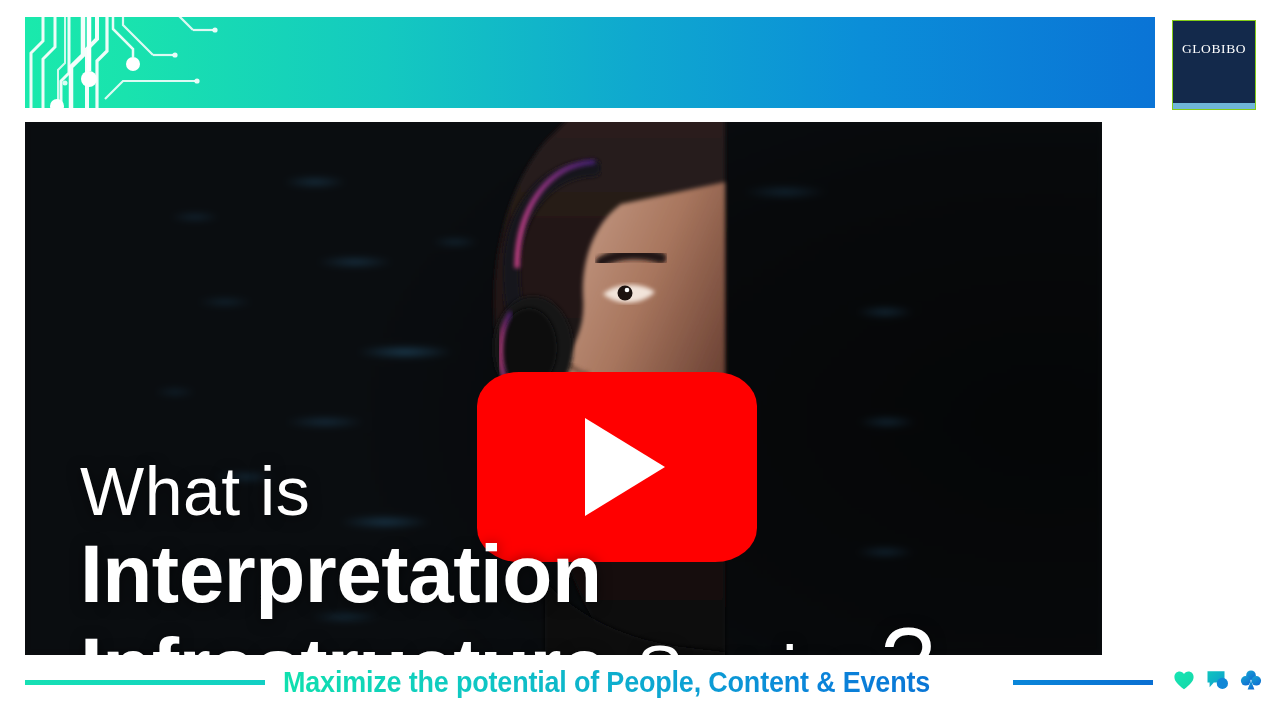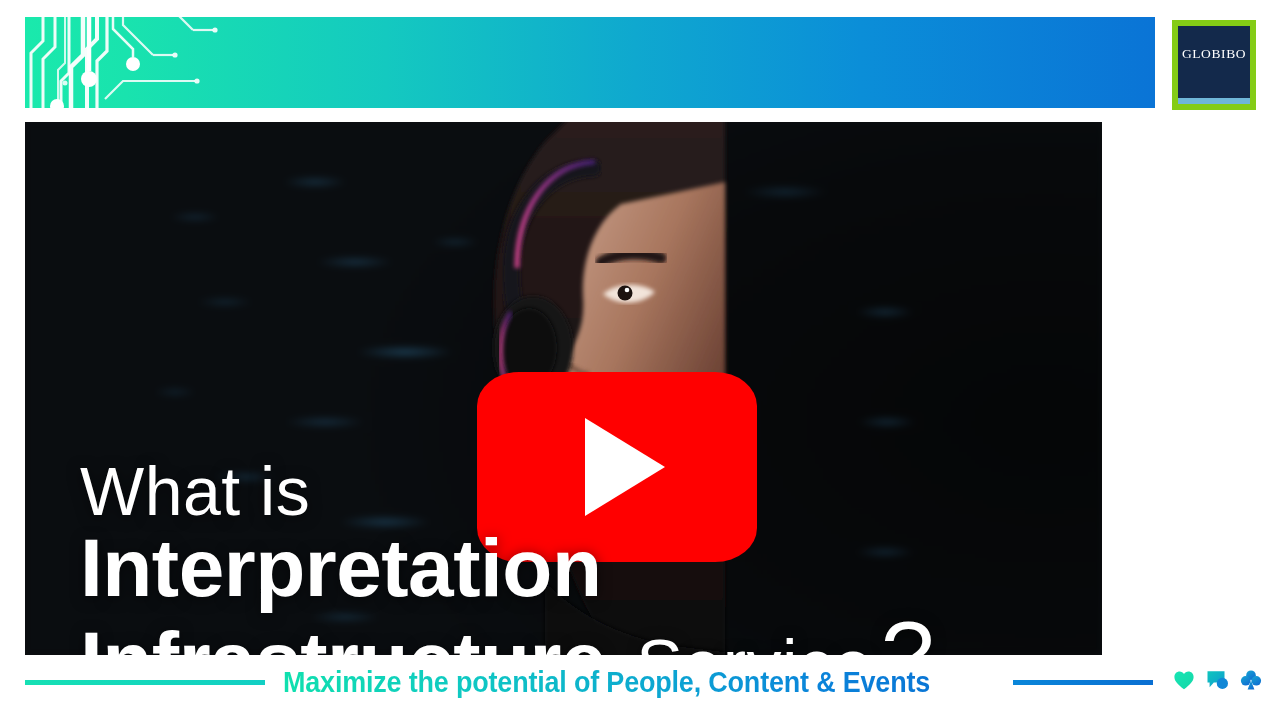--- a/index.html
+++ b/index.html
@@ -12,21 +12,21 @@
   
   .header-bar{
     position:absolute; left:25px; top:17px; width:1130px; height:91px;
     background:linear-gradient(90deg,#1ae9ac 0%,#19e3ae 9%,#14c9c0 32%,#0fa8cf 54%,#0b8ed8 74%,#0a74d6 100%);
     overflow:hidden;
   }
   .circuit{ position:absolute; left:0; top:0; width:320px; height:91px; }
 
   .logo-box{
     position:absolute; left:1172px; top:20px; width:84px; height:90px;
-    background:#13294b; border:6px solid #84cc16;
+    background:#13294b; border:1px solid #84cc16;
     display:flex; align-items:flex-start; justify-content:center;
   }
   .logo-text{
     color:#ffffff; font-family:"Liberation Serif", serif; font-size:13.5px;
     letter-spacing:.6px; margin-top:20px; white-space:nowrap;
   }
   .logo-underbar{
     position:absolute; left:0; bottom:0; width:100%; height:6px; background:#6fb6d8;
   }
 
@@ -76,21 +76,21 @@
   }
 
   
   .title-block{ position:absolute; left:55px; top:335px; z-index:6; }
   .t-line1{
     color:#ffffff; font-size:68px; font-weight:300; line-height:1;
     letter-spacing:.5px; text-shadow:0 2px 14px rgba(0,0,0,.55);
   }
   .t-line2{
     color:#ffffff; font-size:82px; font-weight:700; line-height:1.04;
-    letter-spacing:-.5px; text-shadow:0 2px 14px rgba(0,0,0,.55);
+    letter-spacing:-.5px; margin-top:6px; text-shadow:0 2px 14px rgba(0,0,0,.55);
   }
   .t-line3{
     display:flex; align-items:baseline; margin-top:-2px;
     text-shadow:0 2px 14px rgba(0,0,0,.55);
   }
   .t-infra{ color:#ffffff; font-size:82px; font-weight:700; line-height:1.04; letter-spacing:-.5px; }
   .t-service{ color:#ffffff; font-size:70px; font-weight:300; line-height:1; margin-left:30px; letter-spacing:.5px; }
   .t-qmark{ color:#ffffff; font-size:96px; font-weight:200; line-height:1; margin-left:8px; }
 
   

